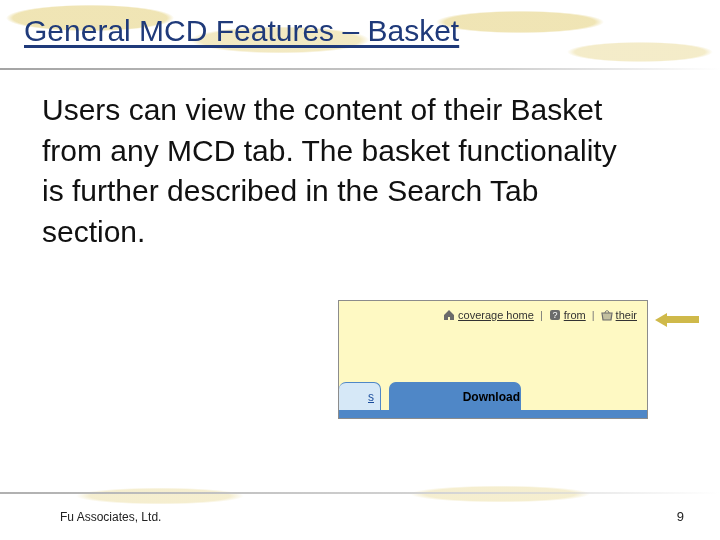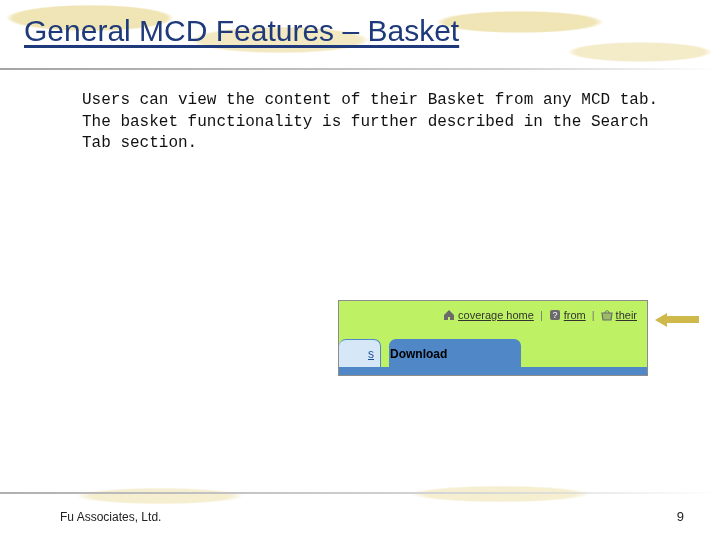--- a/index.html
+++ b/index.html
@@ -22,43 +22,42 @@
   }
 
   .title {
     position: absolute; top: 14px; left: 24px; z-index: 2;
     font-size: 30px; color: #1f3a7a; font-family: Verdana, Arial, sans-serif;
     text-decoration: underline; text-underline-offset: 4px;
   }
 
   .body-text {
     position: absolute; top: 90px; left: 42px; width: 580px; z-index: 2;
-    font-size: 16px; color: #111; line-height: 1.35;
-    font-family: Liberation Mono, monospace;
-    margin-left: 40px;
+    font-size: 30px; color: #111; line-height: 1.35;
+    font-family: Liberation Sans, sans-serif;
   }
 
   
   .shot {
-    position: absolute; top: 300px; left: 338px; width: 310px; height: 76px;
-    border: 1px solid #8c8c8c; background: #bef264; z-index: 2;
+    position: absolute; top: 300px; left: 338px; width: 310px; height: 119px;
+    border: 1px solid #8c8c8c; background: #fef9c3; z-index: 2;
   }
   .util-row {
     display: flex; justify-content: flex-end; align-items: center;
     gap: 4px; padding: 8px 10px 4px 10px;
     font-family: Verdana, Arial, sans-serif; font-size: 11px; color: #444;
   }
   .util-link { text-decoration: underline; color: #333; display: inline-flex; align-items: center; gap: 3px; }
   .util-sep { color: #777; padding: 0 2px; }
   .ico { width: 12px; height: 12px; display: inline-block; }
 
   .tab-area { position: absolute; left: 0; bottom: 0; height: 40px; width: 100%; }
   .tab-bottom { position: absolute; bottom: 0; left: 0; width: 100%; height: 8px; background: #4f87c7; }
   .tab {
-    position: absolute; bottom: 8px; height: 28px; display: flex; align-items: center; justify-content: flex-start;
+    position: absolute; bottom: 8px; height: 28px; display: flex; align-items: center; justify-content: flex-end;
     font-size: 12px; font-family: Arial, sans-serif;
     border-top-left-radius: 7px; border-top-right-radius: 7px;
   }
   .tab.partial {
     left: 0; width: 42px; background: #d6e8f7; border: 1px solid #4f87c7; border-left: none; border-bottom: none;
     color: #1a4c9c; text-decoration: underline; justify-content: flex-end; padding-right: 6px;
   }
   .tab.active {
     left: 50px; width: 132px; background: #4f87c7; color: #000; font-weight: bold;
     border: 1px solid #4f87c7; border-bottom: none;

